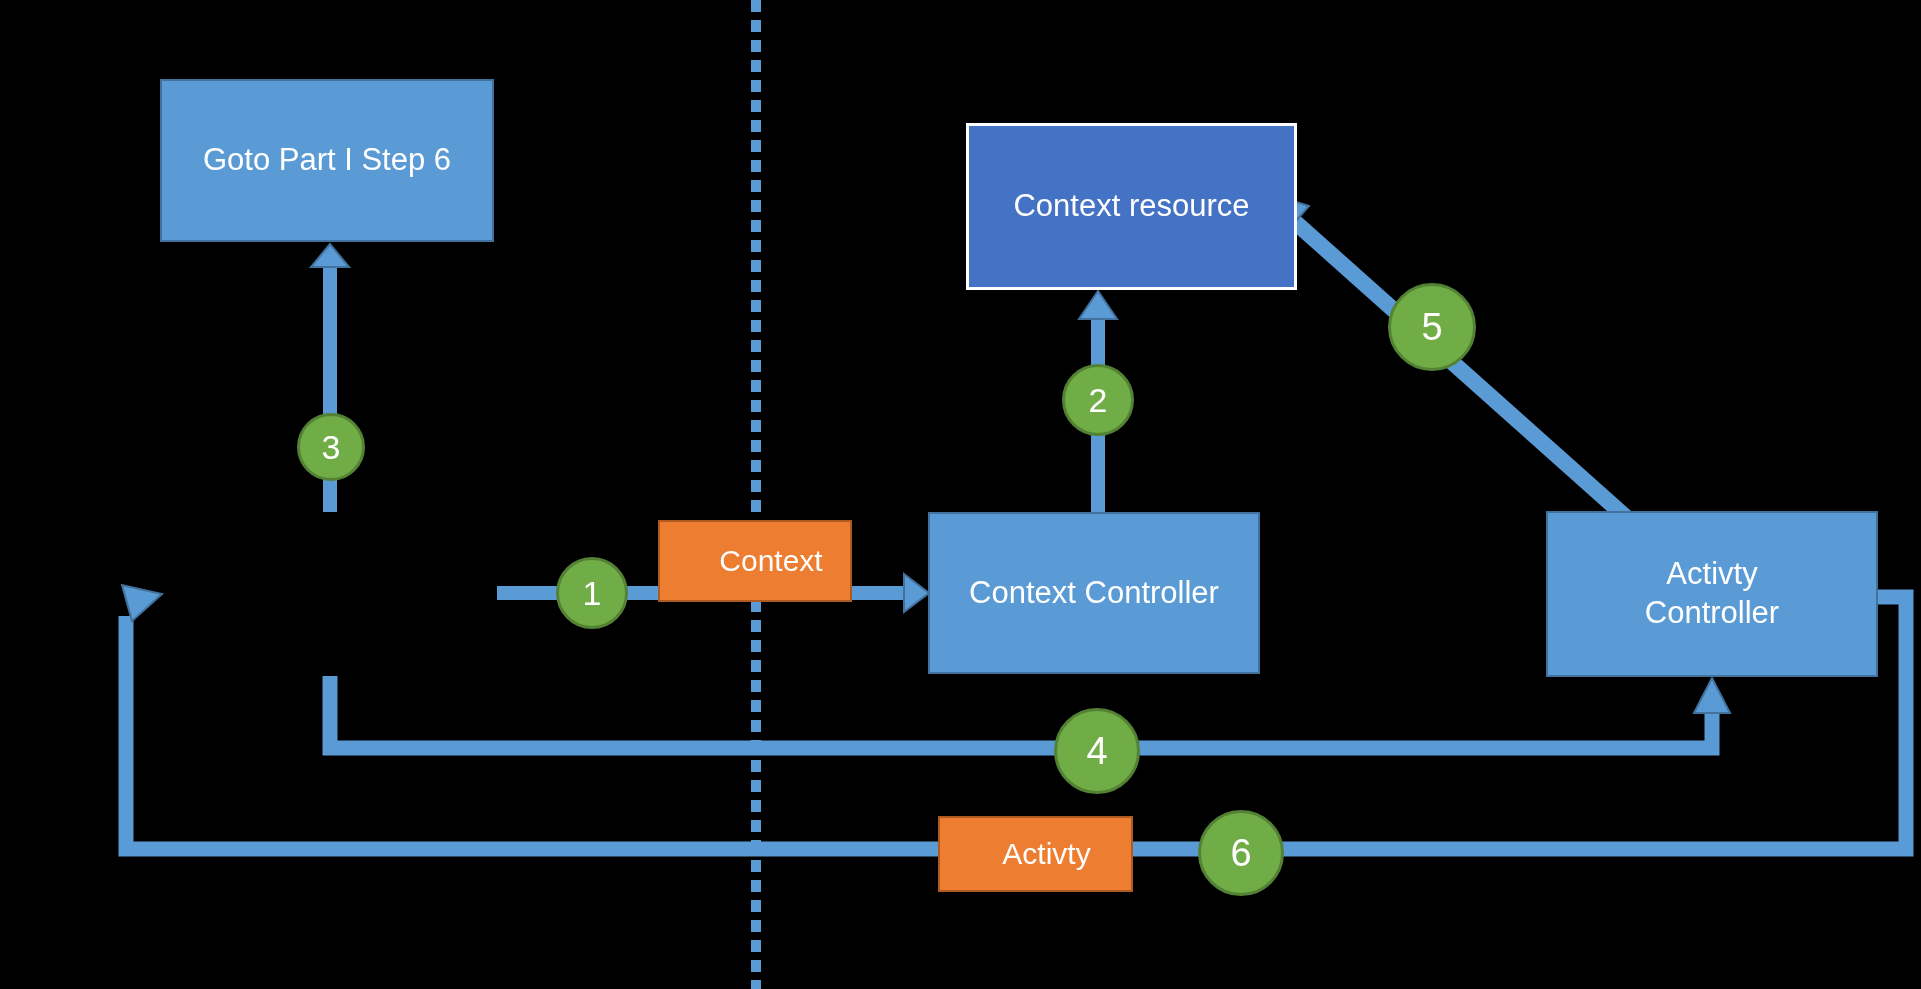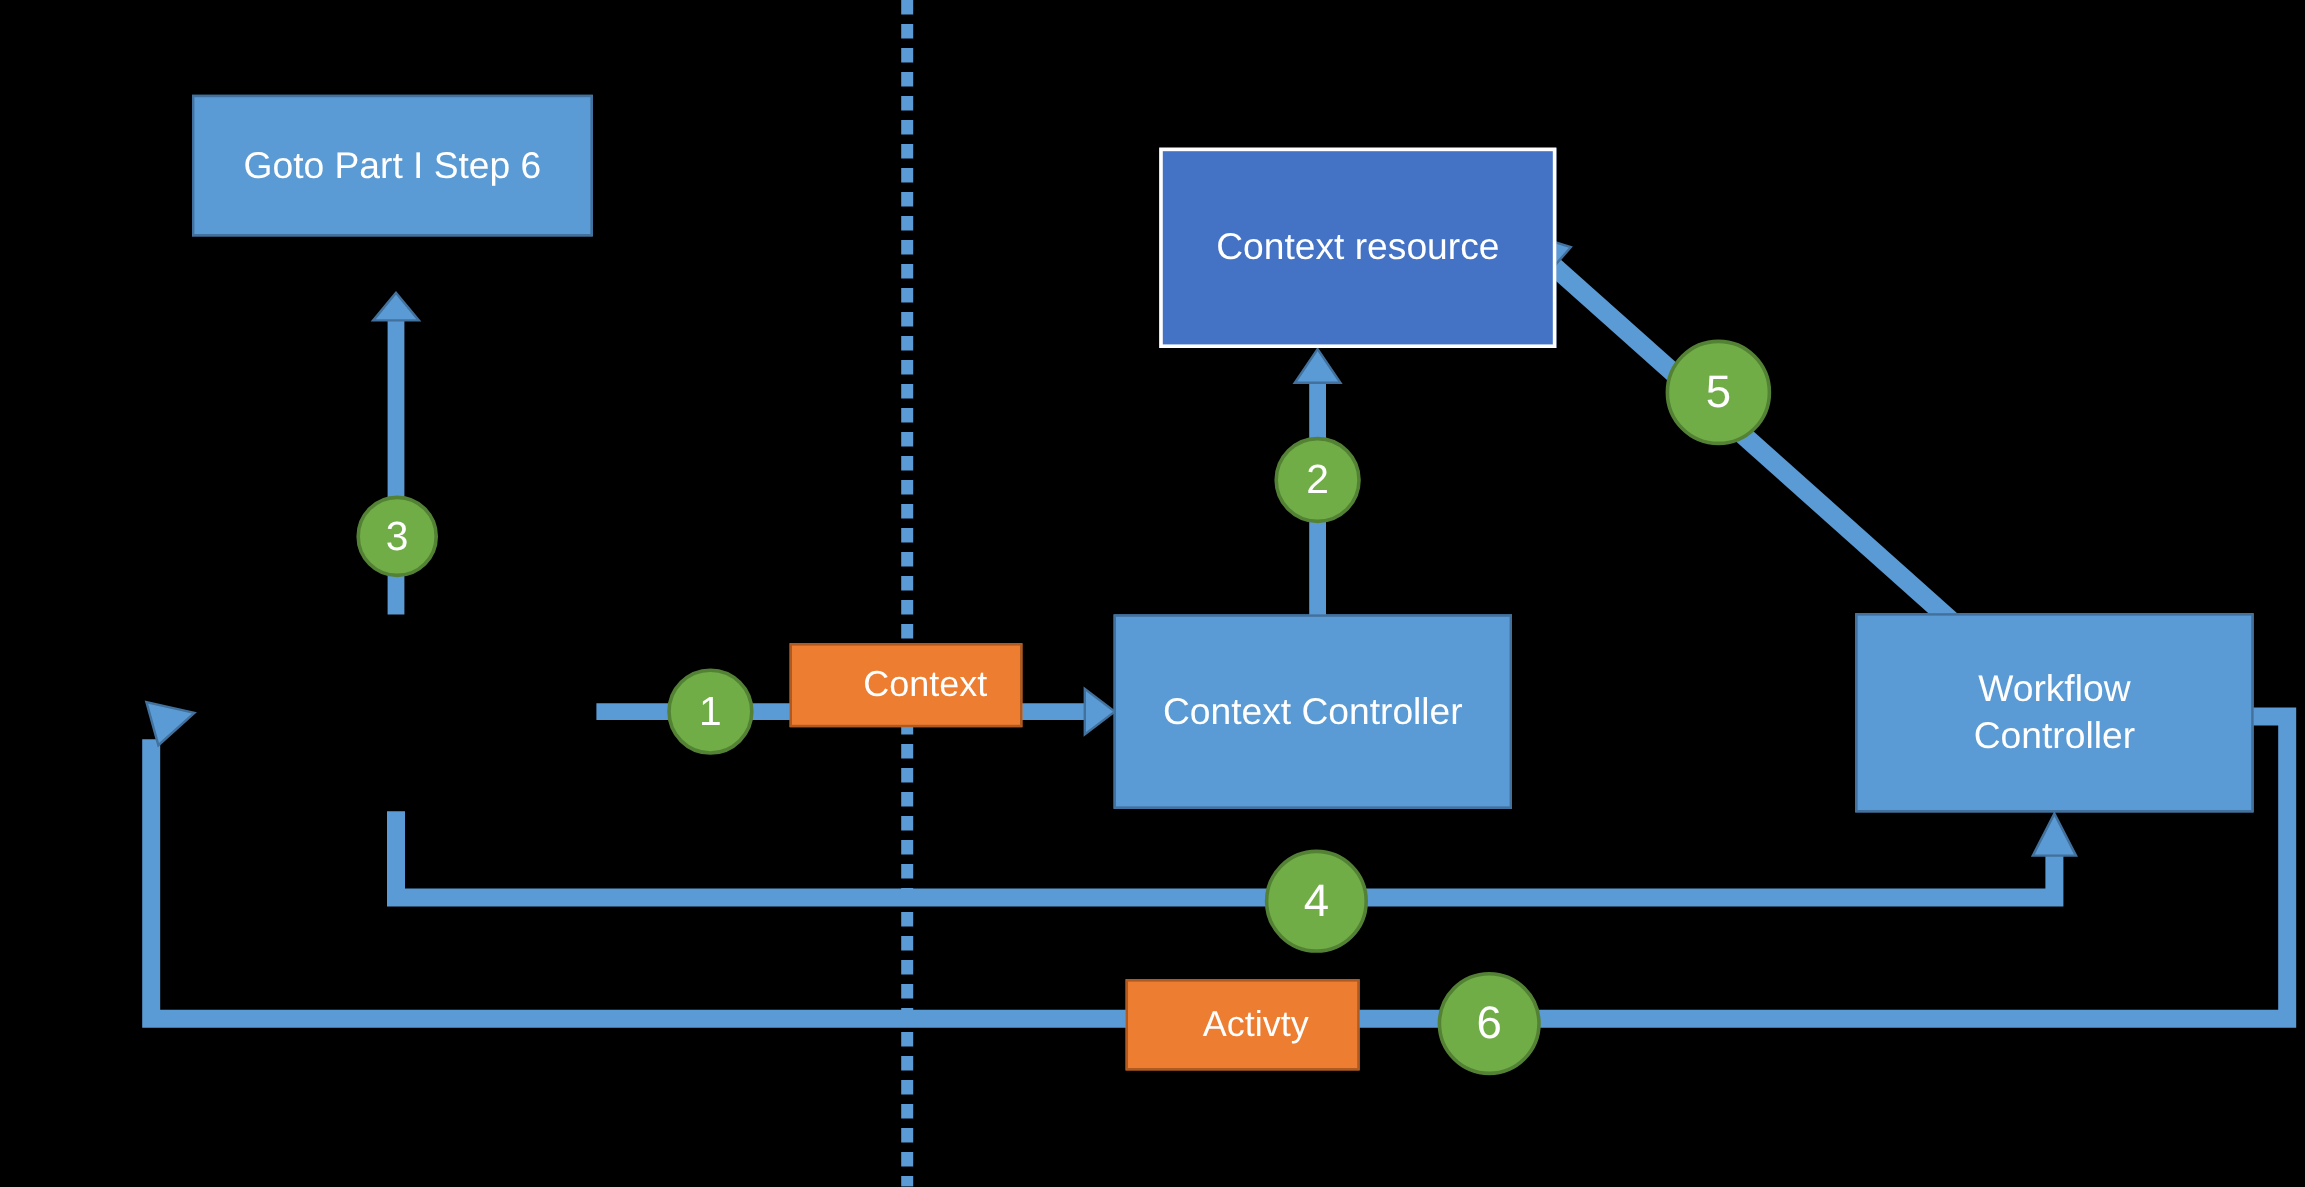--- a/index.html
+++ b/index.html
@@ -75,38 +75,38 @@
     <line class="shaft w16" x1="1628" y1="519" x2="1295" y2="222"></line>
     <polygon class="head" points="1261,191 1309,206 1281,238"></polygon>
 
     <path class="shaft w15" d="M 330 676 L 330 748 L 1712 748 L 1712 712"></path>
     <polygon class="head" points="1712,678 1694,713 1730,713"></polygon>
 
     <path class="shaft w15" d="M 1877 597 L 1906 597 L 1906 849 L 126 849 L 126 616"></path>
     <polygon class="head" points="162,594 132,621 122,585"></polygon>
   </svg>
 
-  <div class="node blue-box" style="left:160px;top:79px;width:334px;height:118px;justify-content:center;">
+  <div class="node blue-box" style="left:160px;top:79px;width:334px;height:163px;justify-content:center;">
     <span>Goto Part I Step 6</span>
   </div>
 
 
   <div class="node dark-blue-box" style="left:930px;top:123px;width:331px;height:167px;margin-left:36px;">
     <span>Context resource</span>
   </div>
 
   <div class="node blue-box" style="left:928px;top:512px;width:332px;height:162px;">
     <span>Context Controller</span>
   </div>
 
   <div class="node blue-box" style="left:1546px;top:511px;width:332px;height:166px;">
-    <span class="label-narrow">Workflow Controller</span>
+    <span class="label-narrow">Activty Controller</span>
   </div>
 
-  <div class="node orange-box" style="left:658px;top:536px;width:194px;height:70px;padding-left:32px;">
+  <div class="node orange-box" style="left:658px;top:520px;width:194px;height:82px;padding-left:32px;">
     <span>Context</span>
   </div>
 
   <div class="node orange-box" style="left:938px;top:816px;width:195px;height:76px;padding-left:22px;">
     <span>Activty</span>
   </div>
 
   <div class="step-circle c-small" style="left:556px;top:557px;">
     <span>1</span>
   </div>

